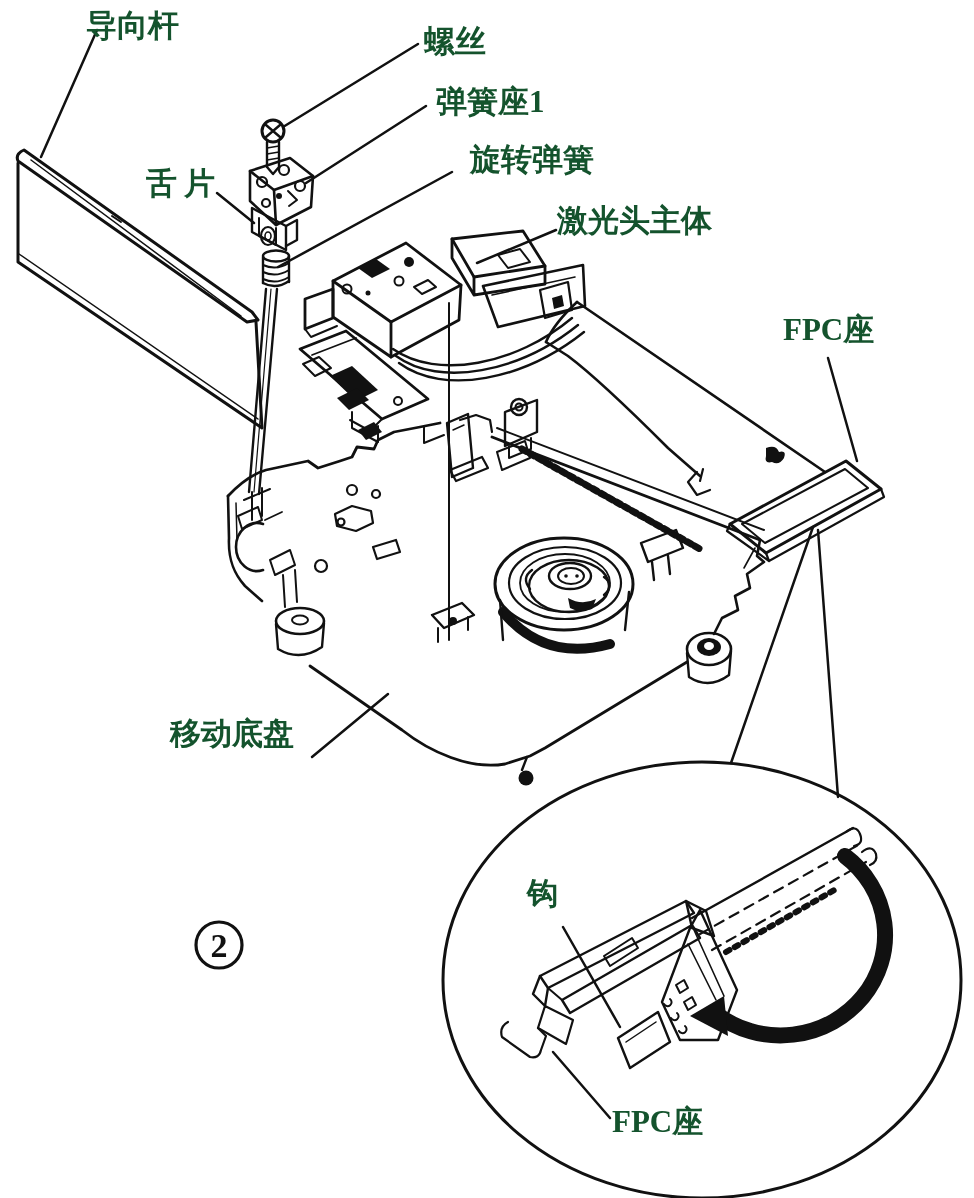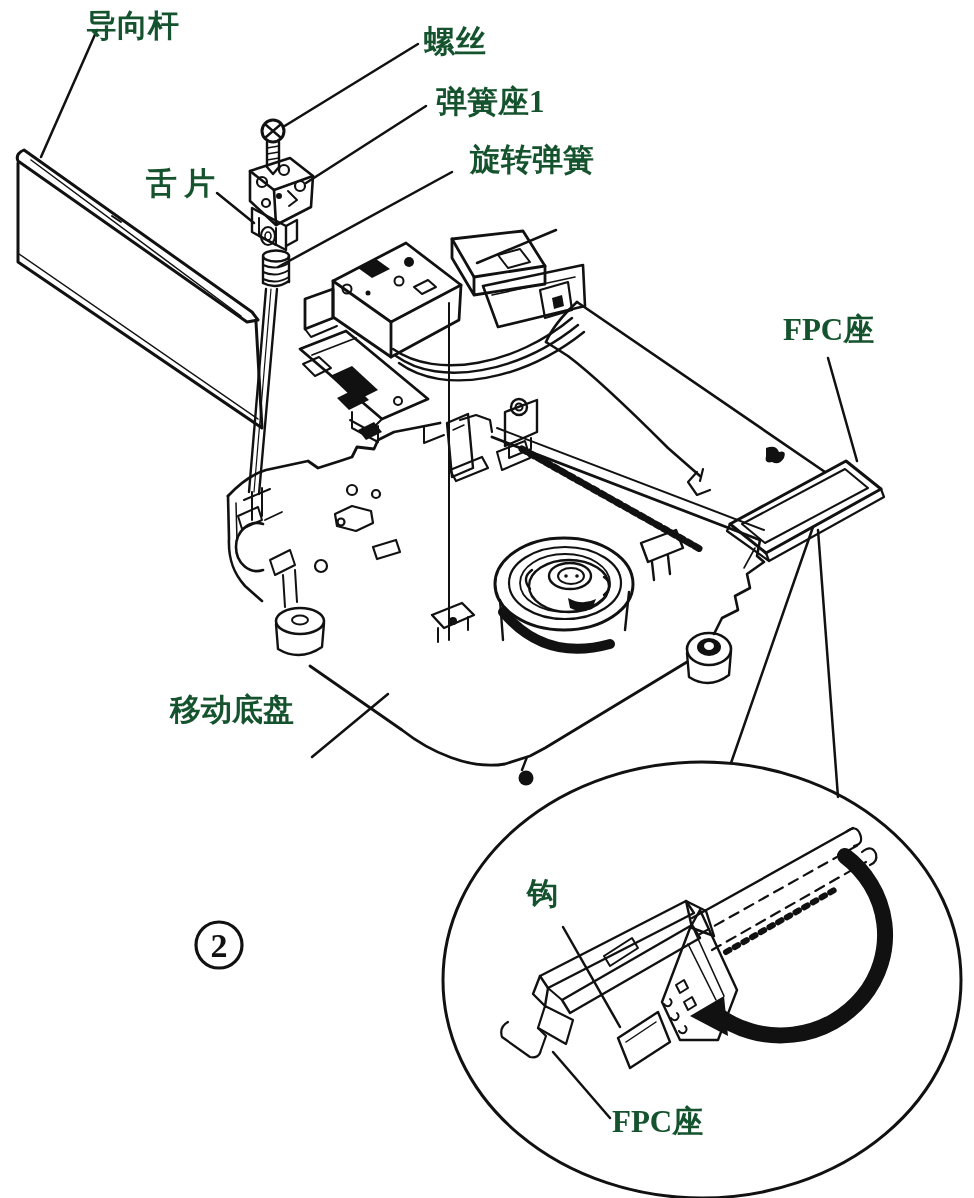--- a/index.html
+++ b/index.html
@@ -235,17 +235,18 @@
       <circle cx="219" cy="945" r="23" stroke-width="3.2"></circle>
       <text x="219" y="957" text-anchor="middle" fill="#111" stroke="none" font-family="Liberation Serif, serif" font-size="34" font-weight="700">2</text>
     </g>
   </svg>
 
   <div class="lbl" style="left:86px;top:8px;">导向杆</div>
   <div class="lbl" style="left:424px;top:24px;">螺丝</div>
   <div class="lbl" style="left:436px;top:84px;">弹簧座1</div>
   <div class="lbl sp" style="left:146px;top:158px;margin-top:8px;">舌片</div>
   <div class="lbl" style="left:451px;top:142px;margin-left:19px;">旋转弹簧</div>
+  <div class="lbl" style="left:557px;top:203px;">激光头主体</div>
   <div class="lbl" style="left:783px;top:312px;">FPC座</div>
-  <div class="lbl" style="left:170px;top:692px;">移动底盘</div>
+  <div class="lbl" style="left:170px;top:716px;">移动底盘</div>
   <div class="lbl" style="left:527px;top:876px;">钩</div>
   <div class="lbl" style="left:612px;top:1104px;">FPC座</div>
 </div>
 
 </body></html>

